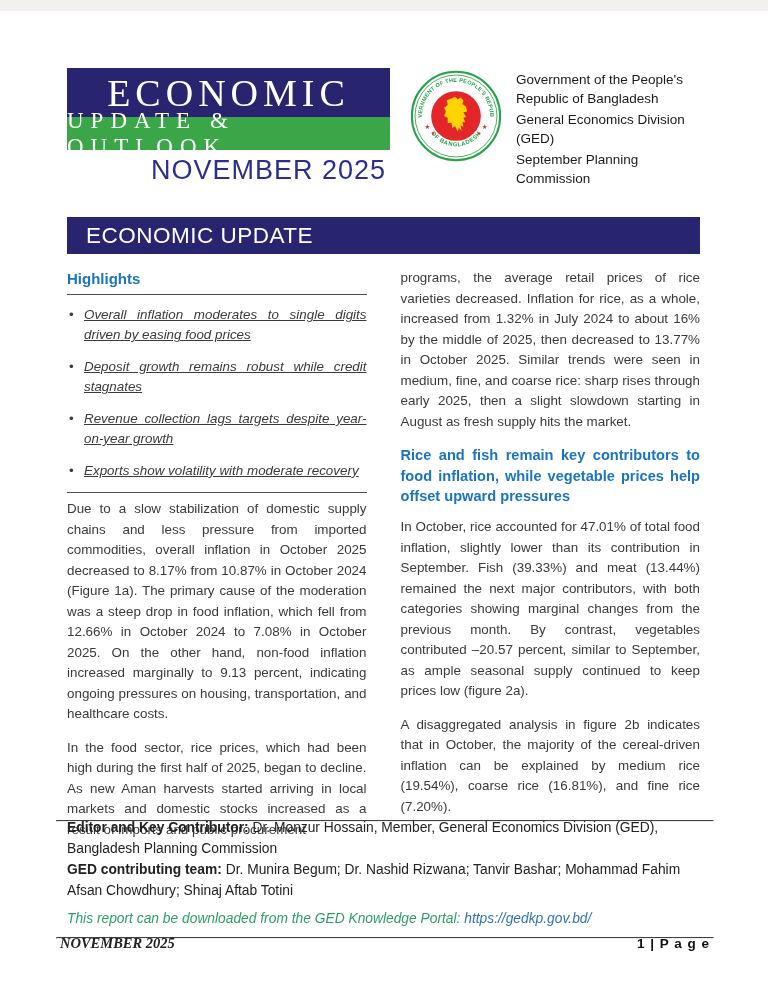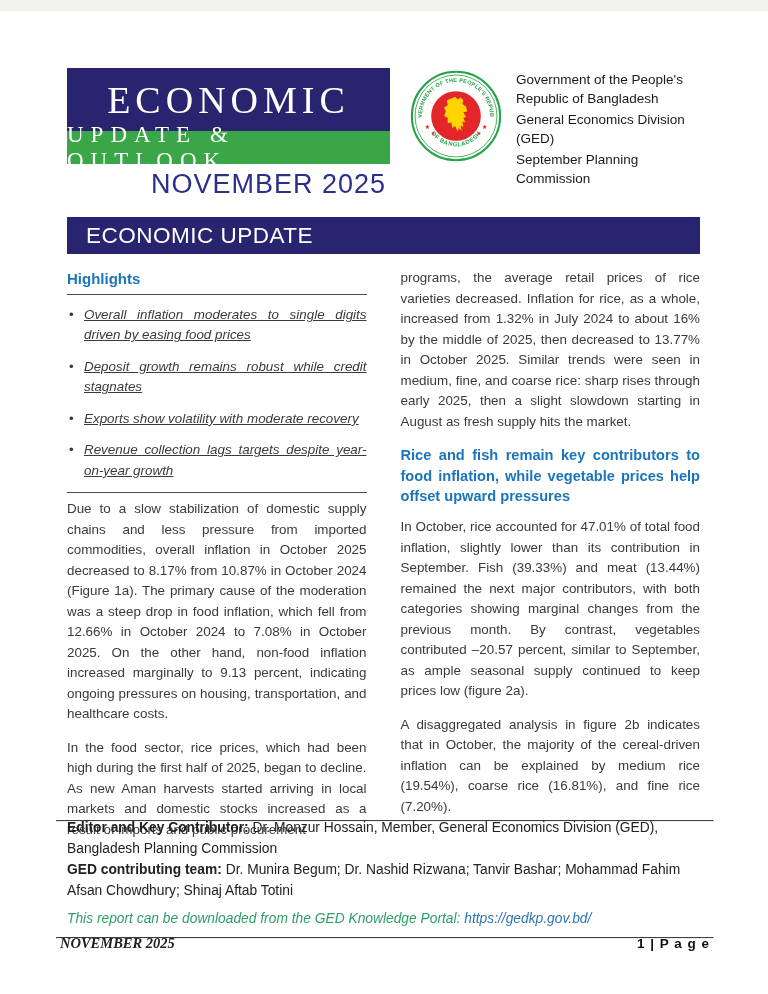--- a/index.html
+++ b/index.html
@@ -2,21 +2,21 @@
 <html><head>
 <meta charset="utf-8">
 <style>
   html,body{margin:0;padding:0;background:#ffffff;}
   .page{position:relative;width:768px;height:994px;background:#ffffff;overflow:hidden;
         font-family:"Liberation Sans", sans-serif;color:#3a3a3a;}
   .scan-band{position:absolute;top:0;left:0;right:0;height:11px;background:#f3f1ee;}
 
   
   .logo-block{position:absolute;left:67px;top:68px;width:323px;}
-  .logo-economic{height:63px;background:#29246f;color:#ffffff;display:flex;align-items:center;justify-content:center;
+  .logo-economic{height:49px;background:#29246f;color:#ffffff;display:flex;align-items:center;justify-content:center;
         font-family:"Liberation Serif", serif;font-size:38px;letter-spacing:5px;font-weight:500;}
   .logo-update{height:33px;background:#3ba648;color:#ffffff;display:flex;align-items:center;justify-content:center;
         font-family:"Liberation Serif", serif;font-size:23px;letter-spacing:7px;}
   .logo-date{margin-top:5px;text-align:right;padding-right:4px;font-size:27px;color:#2b2e8c;letter-spacing:1px;}
 
   .seal{position:absolute;left:410px;top:70px;width:92px;height:92px;}
   .seal svg{width:100%;height:100%;}
 
   .org-block{position:absolute;left:516px;top:70px;width:192px;font-size:13.5px;line-height:19px;color:#1a1a1a;}
   .org-name{font-weight:normal;margin:0 0 2px 0;}
@@ -99,22 +99,22 @@
     <span>ECONOMIC UPDATE</span>
   </div>
 
   <main class="columns">
     <section class="col">
       <h3 class="highlights-title">Highlights</h3>
       <hr class="hrule">
       <ul class="bullets">
         <li><span>Overall inflation moderates to single digits driven by easing food prices</span></li>
         <li><span>Deposit growth remains robust while credit stagnates</span></li>
+        <li><span>Revenue collection lags targets despite year-on-year growth</span></li>
         <li><span>Exports show volatility with moderate recovery</span></li>
-        <li><span>Revenue collection lags targets despite year-on-year growth</span></li>
       </ul>
       <hr class="hrule after-bullets">
       <p class="body-par">Due to a slow stabilization of domestic supply chains and less pressure from imported commodities, overall inflation in October 2025 decreased to 8.17% from 10.87% in October 2024 (Figure 1a). The primary cause of the moderation was a steep drop in food inflation, which fell from 12.66% in October 2024 to 7.08% in October 2025. On the other hand, non-food inflation increased marginally to 9.13 percent, indicating ongoing pressures on housing, transportation, and healthcare costs.</p>
       <p class="body-par">In the food sector, rice prices, which had been high during the first half of 2025, began to decline. As new Aman harvests started arriving in local markets and domestic stocks increased as a result of imports and public procurement</p>
     </section>
 
     <section class="col">
       <p class="body-par">programs, the average retail prices of rice varieties decreased. Inflation for rice, as a whole, increased from 1.32% in July 2024 to about 16% by the middle of 2025, then decreased to 13.77% in October 2025. Similar trends were seen in medium, fine, and coarse rice: sharp rises through early 2025, then a slight slowdown starting in August as fresh supply hits the market.</p>
       <h4 class="subhead">Rice and fish remain key contributors to food inflation, while vegetable prices help offset upward pressures</h4>
       <p class="body-par">In October, rice accounted for 47.01% of total food inflation, slightly lower than its contribution in September. Fish (39.33%) and meat (13.44%) remained the next major contributors, with both categories showing marginal changes from the previous month. By contrast, vegetables contributed –20.57 percent, similar to September, as ample seasonal supply continued to keep prices low (figure 2a).</p>

